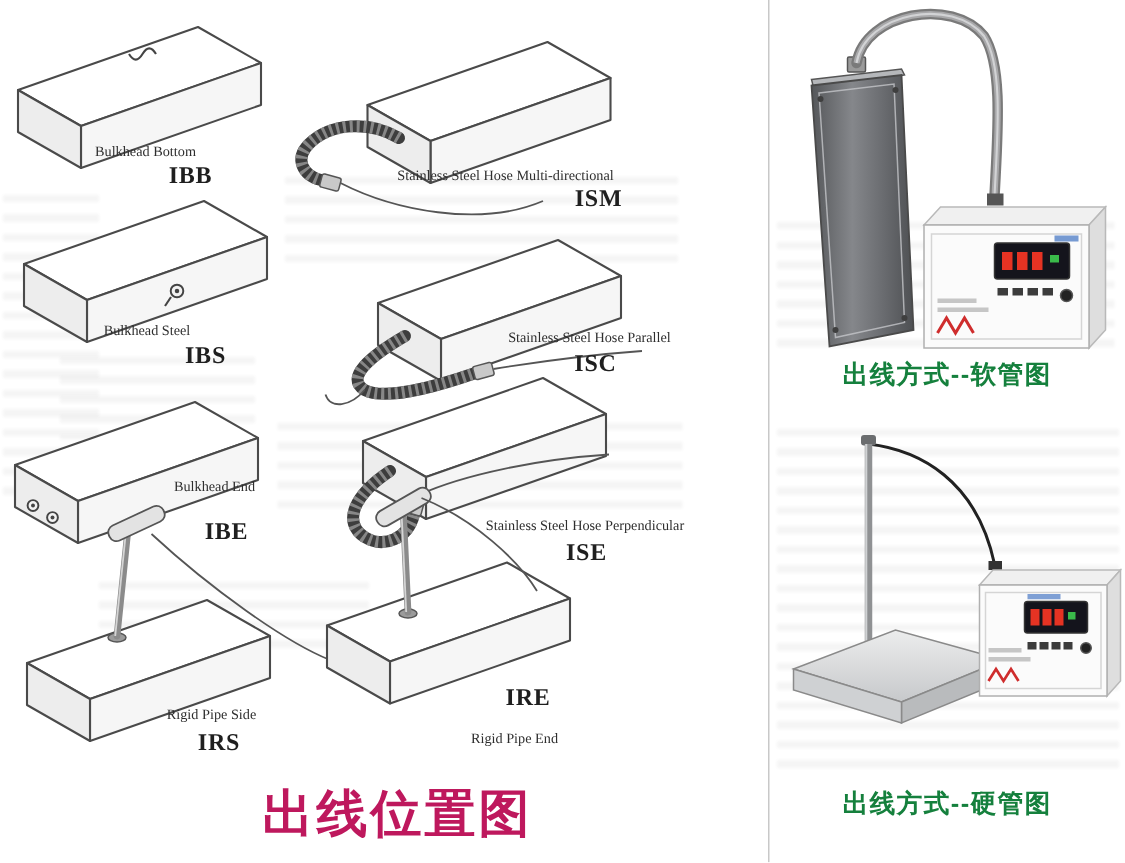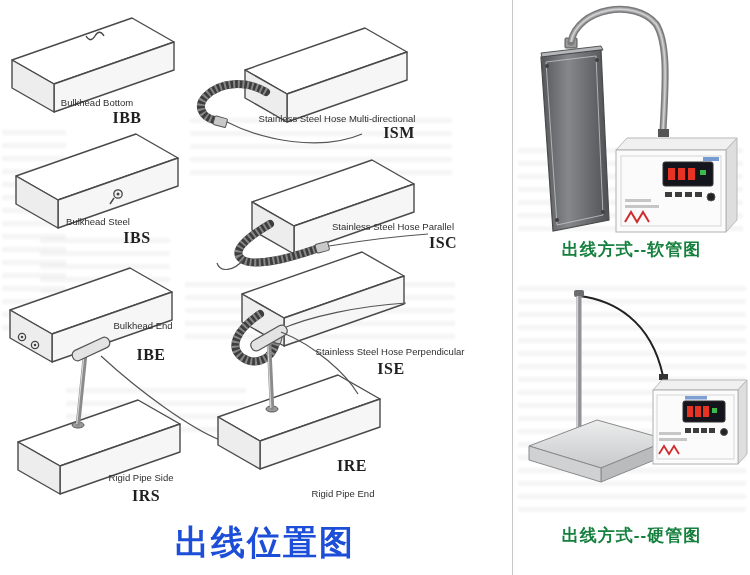--- a/index.html
+++ b/index.html
@@ -1,25 +1,25 @@
 <!DOCTYPE html>
 <html><head>
 <meta charset="utf-8">
 <style>
   html,body{margin:0;padding:0;background:#fff;}
   .stage{position:relative;width:750px;height:575px;background:#ffffff;overflow:hidden;
          font-family:"Liberation Sans",sans-serif;}
   
   .diagram-svg{position:absolute;left:0;top:0;}
-  .lbl{position:absolute;transform:translateX(-50%);font-family:Liberation Sans, sans-serif;
+  .lbl{position:absolute;transform:translateX(-50%);font-family:Liberation Serif, serif;
        font-size:9.5px;color:#2e2e2e;white-space:nowrap;text-align:center;}
   .code{position:absolute;transform:translateX(-50%);font-family:"Liberation Serif",serif;
         font-size:16px;font-weight:600;color:#1f1f1f;letter-spacing:.5px;white-space:nowrap;}
   .title{position:absolute;left:265px;top:520px;transform:translateX(-50%);
-         font-size:34px;font-weight:bold;color:#1d4ed8;letter-spacing:2px;white-space:nowrap;}
+         font-size:34px;font-weight:bold;color:#be185d;letter-spacing:2px;white-space:nowrap;}
   .divider{position:absolute;left:512px;top:0;width:1px;height:575px;background:#c8c8c8;}
   
   .right{position:absolute;left:513px;top:0;width:237px;height:575px;}
   .photo-svg{position:absolute;left:0;}
   .caption{position:absolute;width:100%;text-align:center;font-weight:bold;font-size:17px;
            color:#15803d;letter-spacing:1px;white-space:nowrap;}
   
   .f-top{fill:#ffffff;stroke:#4a4a4a;stroke-width:1.4;stroke-linejoin:round;}
   .f-front{fill:#f6f6f6;stroke:#4a4a4a;stroke-width:1.4;stroke-linejoin:round;}
   .f-end{fill:#ededed;stroke:#4a4a4a;stroke-width:1.4;stroke-linejoin:round;}
@@ -141,21 +141,21 @@
     <div class="lbl" style="left:97px;top:97px;">Bulkhead Bottom</div>
     <div class="code" style="left:127px;top:109px;">IBB</div>
 
     <div class="lbl" style="left:337px;top:113px;">Stainless Steel Hose Multi-directional</div>
     <div class="code" style="left:399px;top:124px;">ISM</div>
 
     <div class="lbl" style="left:98px;top:216px;">Bulkhead Steel</div>
     <div class="code" style="left:137px;top:229px;">IBS</div>
 
     <div class="lbl" style="left:393px;top:221px;">Stainless Steel Hose Parallel</div>
-    <div class="code" style="left:397px;top:234px;margin-left:46px;">ISC</div>
+    <div class="code" style="left:397px;top:234px;">ISC</div>
 
     <div class="lbl" style="left:143px;top:320px;">Bulkhead End</div>
     <div class="code" style="left:151px;top:346px;">IBE</div>
 
     <div class="lbl" style="left:390px;top:346px;">Stainless Steel Hose Perpendicular</div>
     <div class="code" style="left:391px;top:360px;">ISE</div>
 
     <div class="lbl" style="left:141px;top:472px;">Rigid Pipe Side</div>
     <div class="code" style="left:146px;top:487px;">IRS</div>
 

